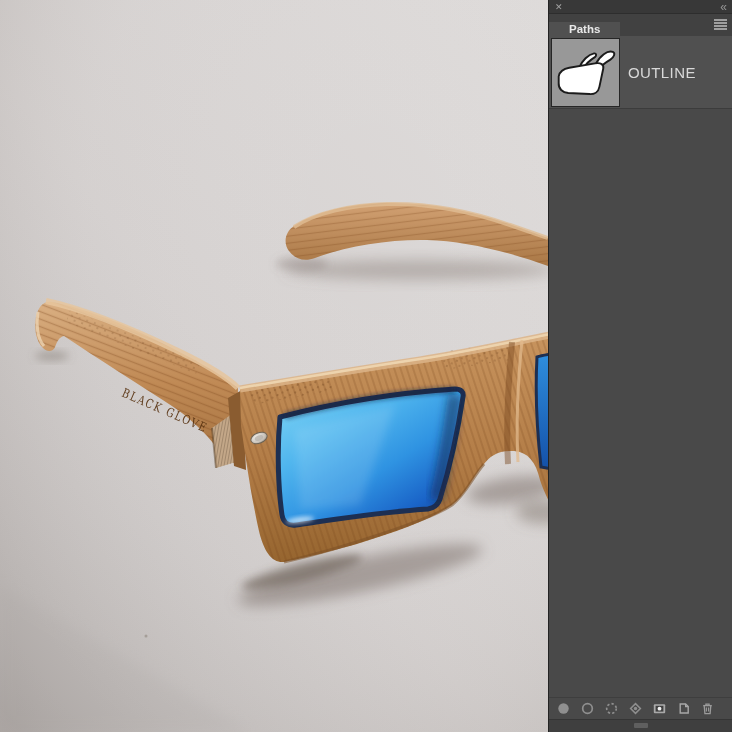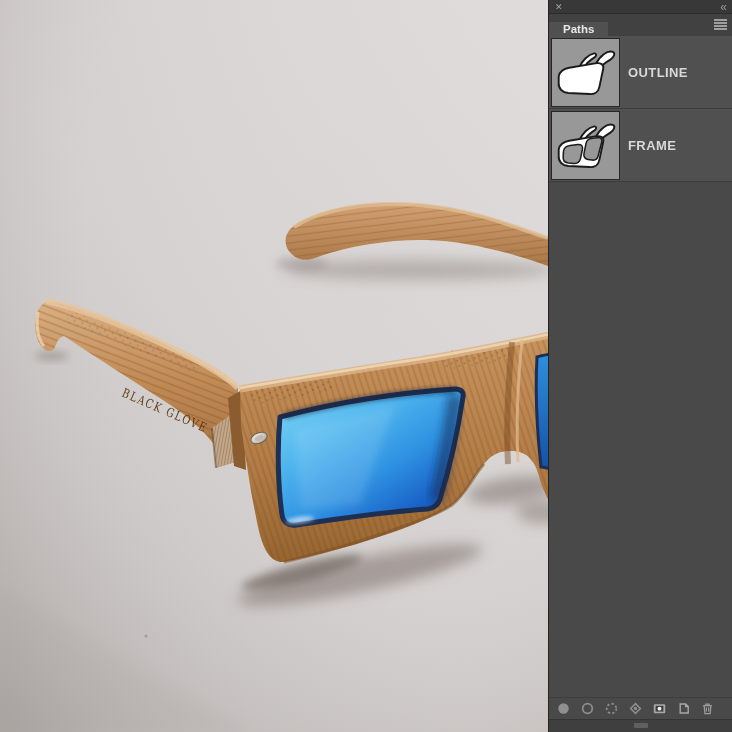--- a/index.html
+++ b/index.html
@@ -10,31 +10,31 @@
 
   
   .panel{position:absolute;left:548px;top:0;width:184px;height:732px;
          background:#494949;display:flex;flex-direction:column;
          border-left:1px solid #232323;box-sizing:border-box;}
   .topbar{height:13px;flex:0 0 13px;background:#383838;border-bottom:1px solid #2d2d2d;
           display:flex;justify-content:space-between;align-items:center;padding:0 6px;}
   .close-x{color:#a3a3a3;font-size:9px;line-height:10px;cursor:default;}
   .collapse{color:#969696;font-size:12px;line-height:10px;letter-spacing:-1px;}
   .tabrow{height:22px;flex:0 0 22px;background:#414141;display:flex;position:relative;}
-  .tab{background:#505050;padding:0 14px;display:flex;align-items:center;
+  .tab{background:#505050;padding:0 20px;display:flex;align-items:center;
        color:#e8e8e8;font-size:11.5px;font-weight:bold;margin-top:8px;}
   .menu-btn{position:absolute;right:4px;top:4px;width:15px;height:13px;
             display:flex;align-items:center;justify-content:center;}
   .pathlist{list-style:none;margin:0;padding:0;background:#505050;}
   .pathrow{height:73px;display:flex;align-items:center;
            border-bottom:1px solid #3c3c3c;padding-left:2px;box-sizing:border-box;}
   .thumb{width:69px;height:69px;background:#989898;border:1px solid #262626;
          box-sizing:border-box;flex:0 0 69px;}
   .thumb svg{display:block;width:100%;height:100%;}
-  .plabel{margin-left:8px;color:#d9d9d9;font-size:13px;font-weight:bold;letter-spacing:.4px;}
+  .plabel{margin-left:8px;color:#d9d9d9;font-size:15px;font-weight:normal;letter-spacing:.4px;}
   .empty{flex:1 1 auto;background:#494949;}
   .toolbar{height:21px;flex:0 0 21px;background:#494949;border-top:1px solid #3e3e3e;
            display:flex;align-items:center;padding-left:2px;}
   .tbtn{width:24px;height:19px;display:flex;align-items:center;justify-content:center;}
   .bottomstrip{height:12px;flex:0 0 12px;background:#3f3f3f;border-top:1px solid #353535;
                position:relative;}
   .grip{position:absolute;left:50%;top:3px;transform:translateX(-50%);
         width:14px;height:5px;background:#5f5f5f;border-radius:1px;}
 </style>
 </head>
@@ -241,36 +241,20 @@
             <g fill="#ffffff" stroke="#1b1b1b" stroke-width="2" stroke-linejoin="round">
               <path d="M45.5,26.5 C50,17.5 58,11.5 63.5,13.5 C66.5,14.8 65,19 61,21.5 C56,24.5 51.5,27.5 49.5,31 Z"></path>
               <path d="M28,30.5 C31.5,22.5 38,16 44,15 C46.5,14.8 46.8,17.5 44.8,19 C40,22 35.5,26 33.5,30 Z"></path>
               <path d="M7,39 C8,34 12,31 18,30 L45,25.5 C51,24.5 54.5,26.5 53.5,31 L49.5,50 C48.5,55 44.5,58 39,57.5 L17,56.5 C11,56 6.5,52 7,46 Z"></path>
             </g>
           </svg>
         </div>
         <span class="plabel">OUTLINE</span>
       </li>
 
-      <li class="pathrow">
-        <div class="thumb" title="sunglasses-frame-icon">
-          <svg viewBox="0 0 70 70">
-            <g fill="#ffffff" stroke="#1b1b1b" stroke-width="2" stroke-linejoin="round">
-              <path d="M45.5,26.5 C50,17.5 58,11.5 63.5,13.5 C66.5,14.8 65,19 61,21.5 C56,24.5 51.5,27.5 49.5,31 Z"></path>
-              <path d="M28,30.5 C31.5,22.5 38,16 44,15 C46.5,14.8 46.8,17.5 44.8,19 C40,22 35.5,26 33.5,30 Z"></path>
-              <path d="M7,39 C8,34 12,31 18,30 L45,25.5 C51,24.5 54.5,26.5 53.5,31 L49.5,50 C48.5,55 44.5,58 39,57.5 L17,56.5 C11,56 6.5,52 7,46 Z"></path>
-            </g>
-            <g fill="#989898" stroke="#1b1b1b" stroke-width="1.6" stroke-linejoin="round">
-              <path d="M12,41 C12.5,37.5 15,35.5 19,35 L27,34 C30.5,33.7 32.5,35.5 31.8,39 L29.8,48.5 C29,52 26.5,54 22.8,53.7 L17,53.2 C13.5,52.8 11.3,50.3 11.7,46.5 Z"></path>
-              <path d="M35.5,33 C36,29.8 38.3,28 42,27.5 L47.5,26.8 C50.8,26.4 52.6,28 52,31.3 L48.3,45.5 C47.6,48.8 45.2,50.6 41.8,50.2 L37.6,49.6 C34.4,49.1 32.8,46.8 33.4,43.4 Z"></path>
-            </g>
-          </svg>
-        </div>
-        <span class="plabel">FRAME</span>
-      </li>
 
     </ul>
 
     <div class="empty"></div>
 
     <div class="toolbar">
       <div class="tbtn" title="fill-path-icon">
         <svg width="15" height="15" viewBox="0 0 15 15">
             <circle cx="7.5" cy="7.5" r="5.2" fill="#8f8f8f"></circle>
           </svg>

